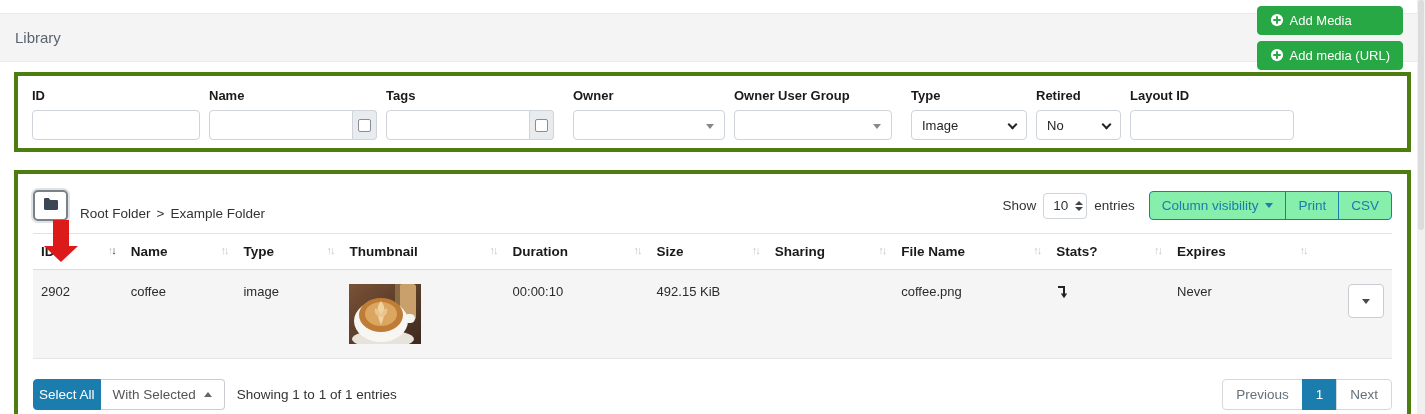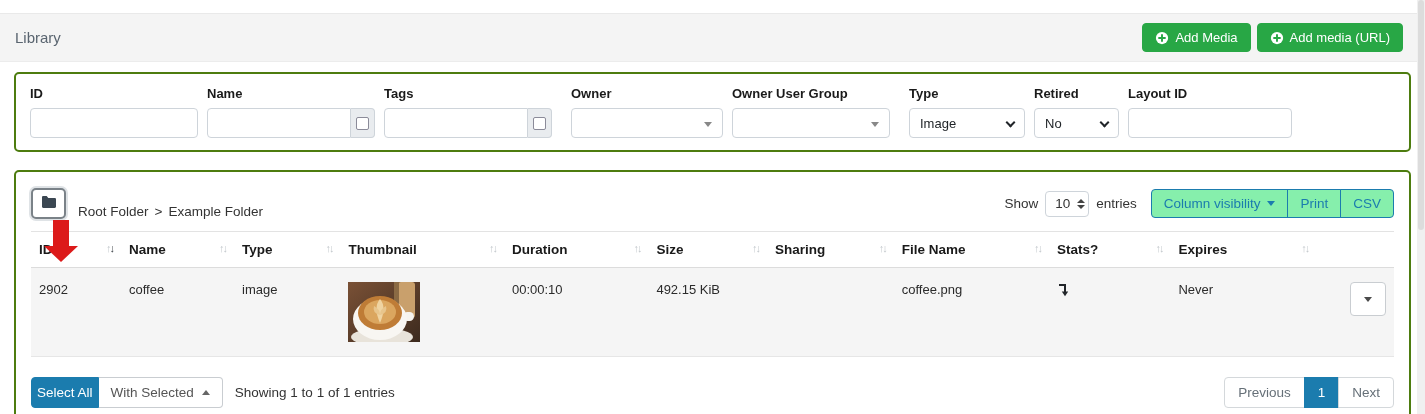--- a/index.html
+++ b/index.html
@@ -14,33 +14,33 @@
 
   
   .topstrip { height: 13px; background: #fff; }
   .pagehead {
     height: 49px; background: #f4f4f4;
     border-top: 1px solid #e9e9e9; border-bottom: 1px solid #ececec;
     display: flex; align-items: center; justify-content: space-between;
     padding: 0 22px 0 15px;
   }
   .pagehead h1 { font-size: 15px; font-weight: 400; color: #5a6570; }
-  .head-btns { display: flex; gap: 6px; }
+  .head-btns { display: flex; gap: 6px; flex-direction: column; }
   .btn-success {
     display: inline-flex; align-items: center; gap: 6px;
     background: #28a745; color: #fff; border: 1px solid #28a745;
     border-radius: 4px; padding: 6px 12px; font-size: 13px; cursor: pointer;
     font-family: inherit;
   }
   .btn-success svg { display: block; }
 
   
   .content { margin: 0 14px; position: relative; }
   .card {
-    background: #fff; border: 2px solid #4d7c0f; border-radius: 5px;
+    background: #fff; border: 4px solid #4d7c0f; border-radius: 0;
   }
   .filter-card { margin-top: 10px; padding: 12px 14px 14px 14px; height: 80px; }
   .grid-card { margin-top: 18px; padding: 16px 15px 12px 15px; min-height: 234px; position: relative; }
 
   
   .filter-row { display: flex; gap: 9px; }
   .ffield { display: flex; flex-direction: column; }
   .ffield label { font-weight: 700; font-size: 13px; margin-bottom: 7px; color: #1a1a1a; }
   .ctl-group { display: flex; }
   .f-input {

